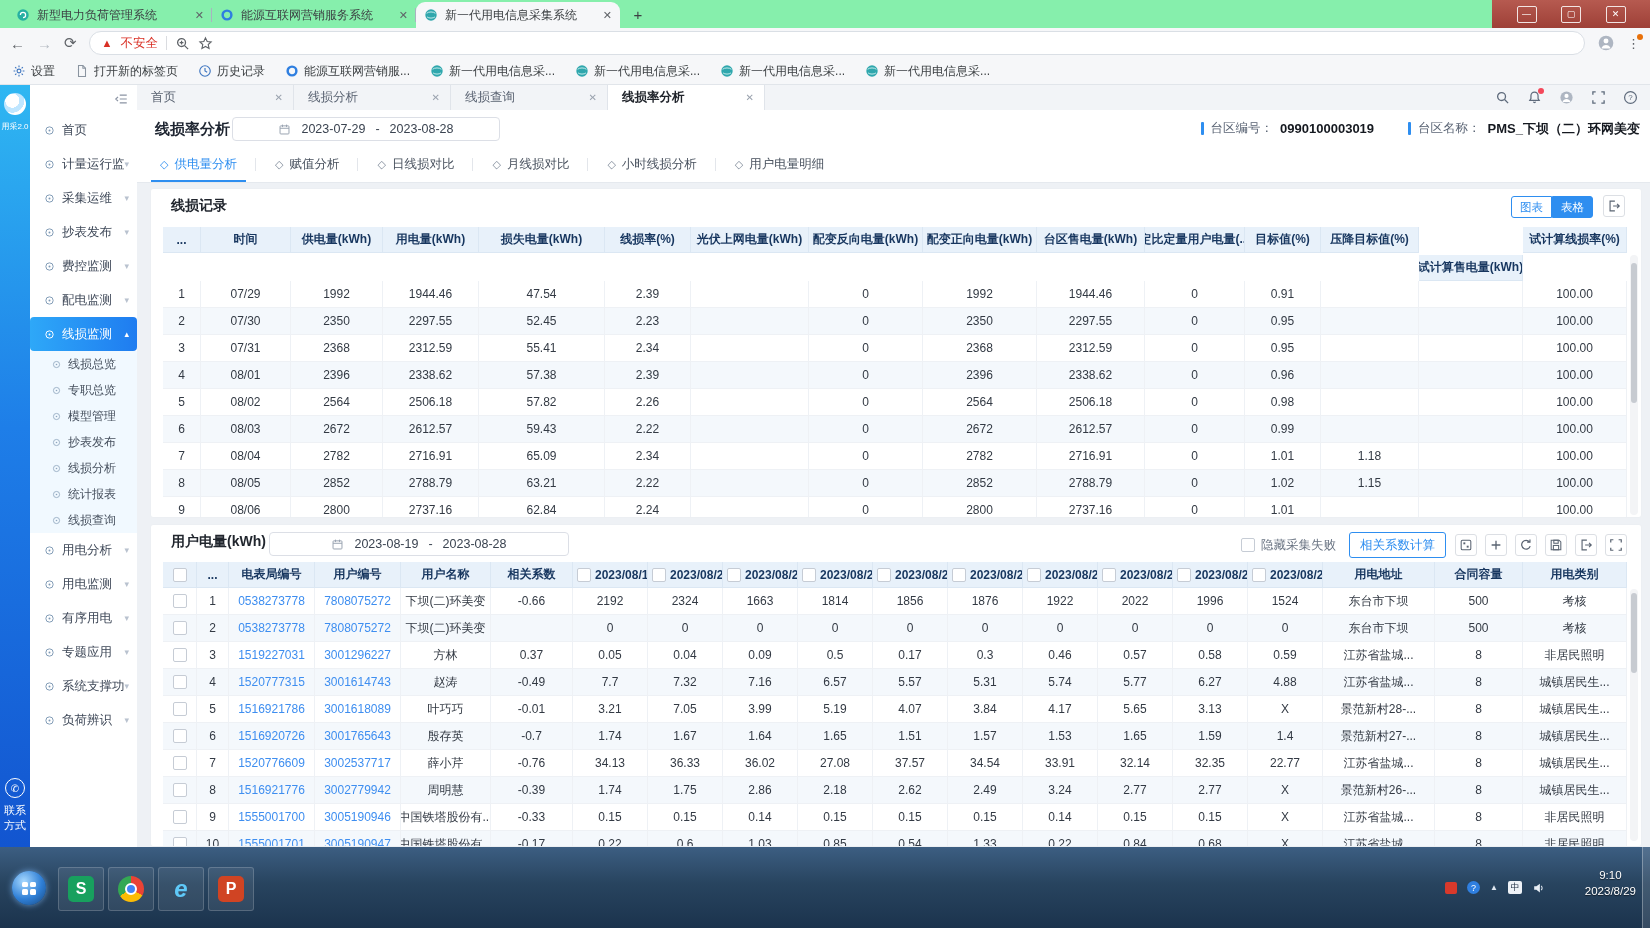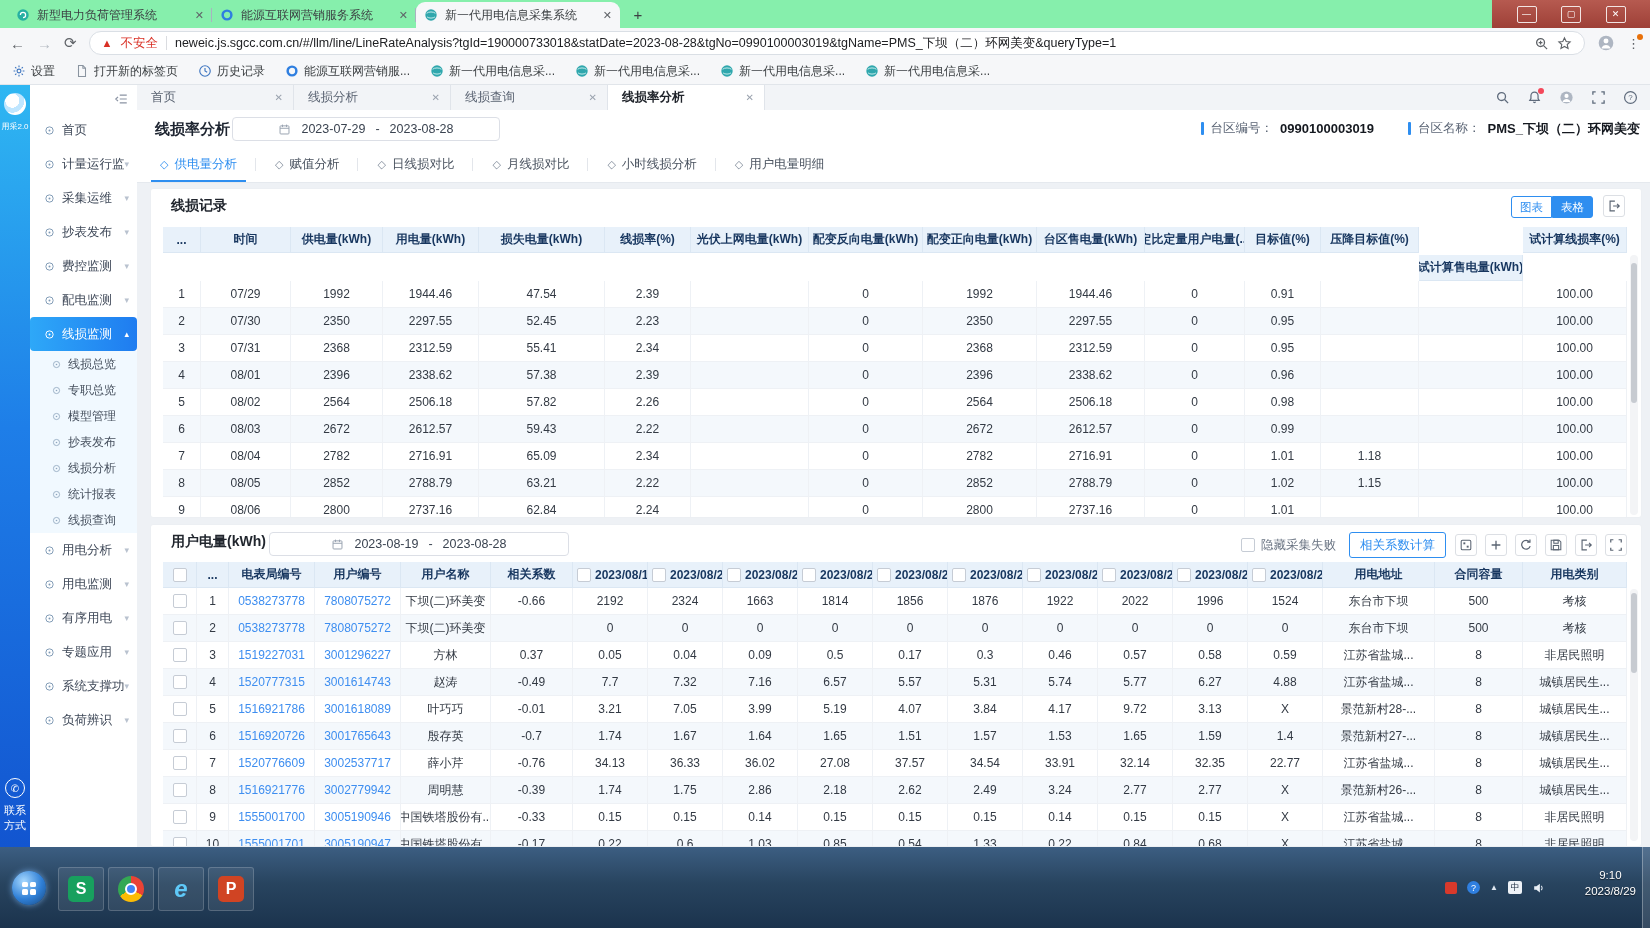--- a/index.html
+++ b/index.html
@@ -174,21 +174,20 @@
   </div>
 
   <div id="urlrow">
     <span class="navico">←</span>
     <span class="navico dim">→</span>
     <span class="navico">⟳</span>
     <div id="urlfield">
       <span id="warn-tri">▲</span>
       <span id="security-text">不安全</span>
       <span class="vsep"></span>
-      <span id="url-text">neweic.js.sgcc.com.cn/#/llm/line/LineRateAnalysis?tgId=190000733018&amp;statDate=2023-08-28&amp;tgNo=0990100003019&amp;tgName=PMS_下坝（二）环网美变&amp;queryType=1</span>
       <span class="fieldico ico" id="zoom-ico">
           <svg viewBox="0 0 16 16">
             <circle cx="7" cy="7" r="4.2" fill="none" stroke="currentColor" stroke-width="1.4"></circle>
             <path d="M10.2 10.2L14 14M5 7h4M7 5v4" stroke="currentColor" stroke-width="1.3" fill="none"></path>
           </svg>
         </span>
       <span class="fieldico ico" id="star-ico">
           <svg viewBox="0 0 16 16">
             <path d="M8 2l1.8 3.8 4.2.5-3.1 2.8.9 4.1L8 11.1l-3.8 2.1.9-4.1L2 6.3l4.2-.5z" fill="none" stroke="currentColor" stroke-width="1.2"></path>
           </svg>
@@ -1034,21 +1033,21 @@
             <div class="tcell link" style="width: 86px;">3001618089</div>
             <div class="tcell" style="width: 90px;">叶巧巧</div>
             <div class="tcell" style="width: 82px;">-0.01</div>
             <div class="tcell" style="width: 75px;">3.21</div>
             <div class="tcell" style="width: 75px;">7.05</div>
             <div class="tcell" style="width: 75px;">3.99</div>
             <div class="tcell" style="width: 75px;">5.19</div>
             <div class="tcell" style="width: 75px;">4.07</div>
             <div class="tcell" style="width: 75px;">3.84</div>
             <div class="tcell" style="width: 75px;">4.17</div>
-            <div class="tcell" style="width: 75px;">9.72</div>
+            <div class="tcell" style="width: 75px;">5.65</div>
             <div class="tcell" style="width: 75px;">3.13</div>
             <div class="tcell" style="width: 75px;">X</div>
             <div class="tcell" style="width: 112px;">景范新村28-...</div>
             <div class="tcell" style="width: 88px;">8</div>
             <div class="tcell" style="width: 104px;">城镇居民生...</div>
           </div>
           <div class="trow alt">
             <div class="tcell" style="width: 34px;">
               <span class="cb"></span>
             </div>

